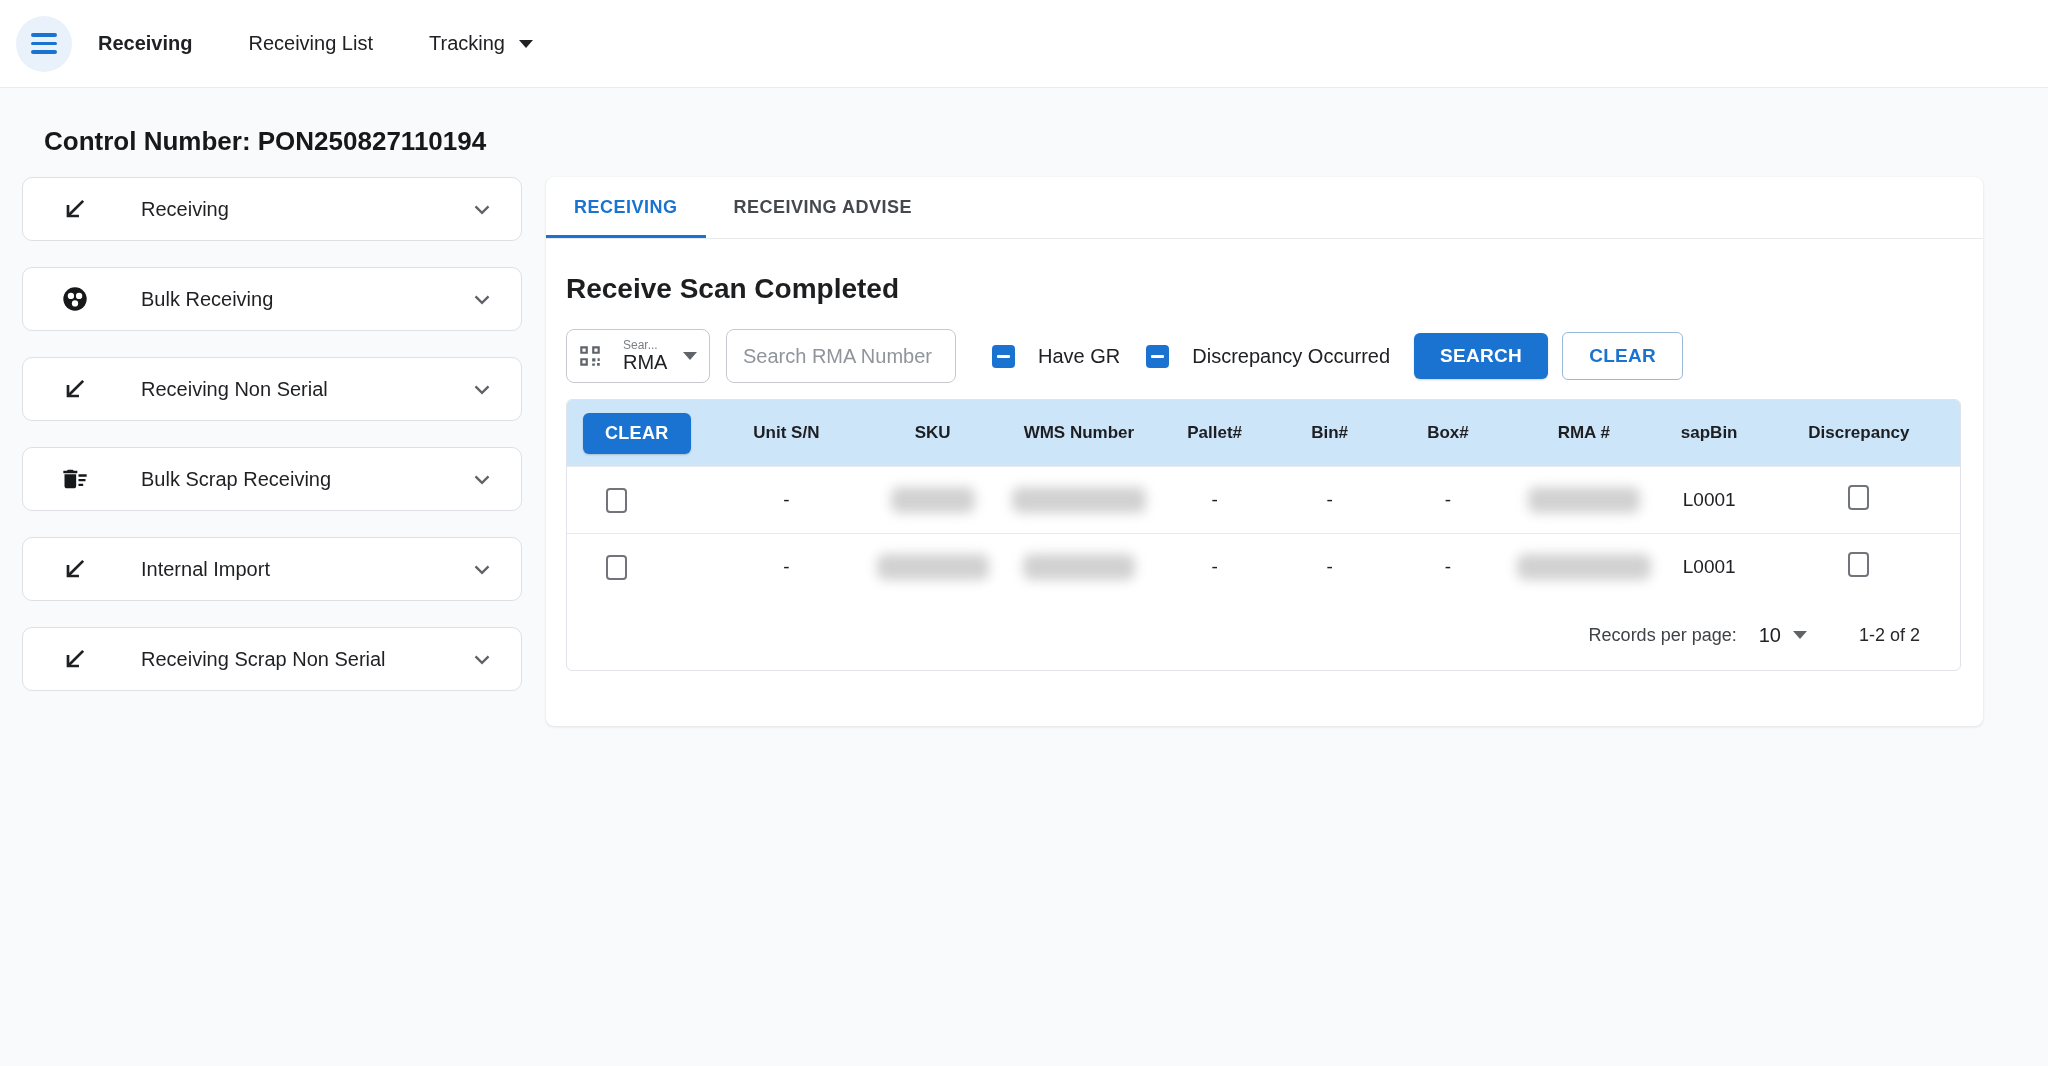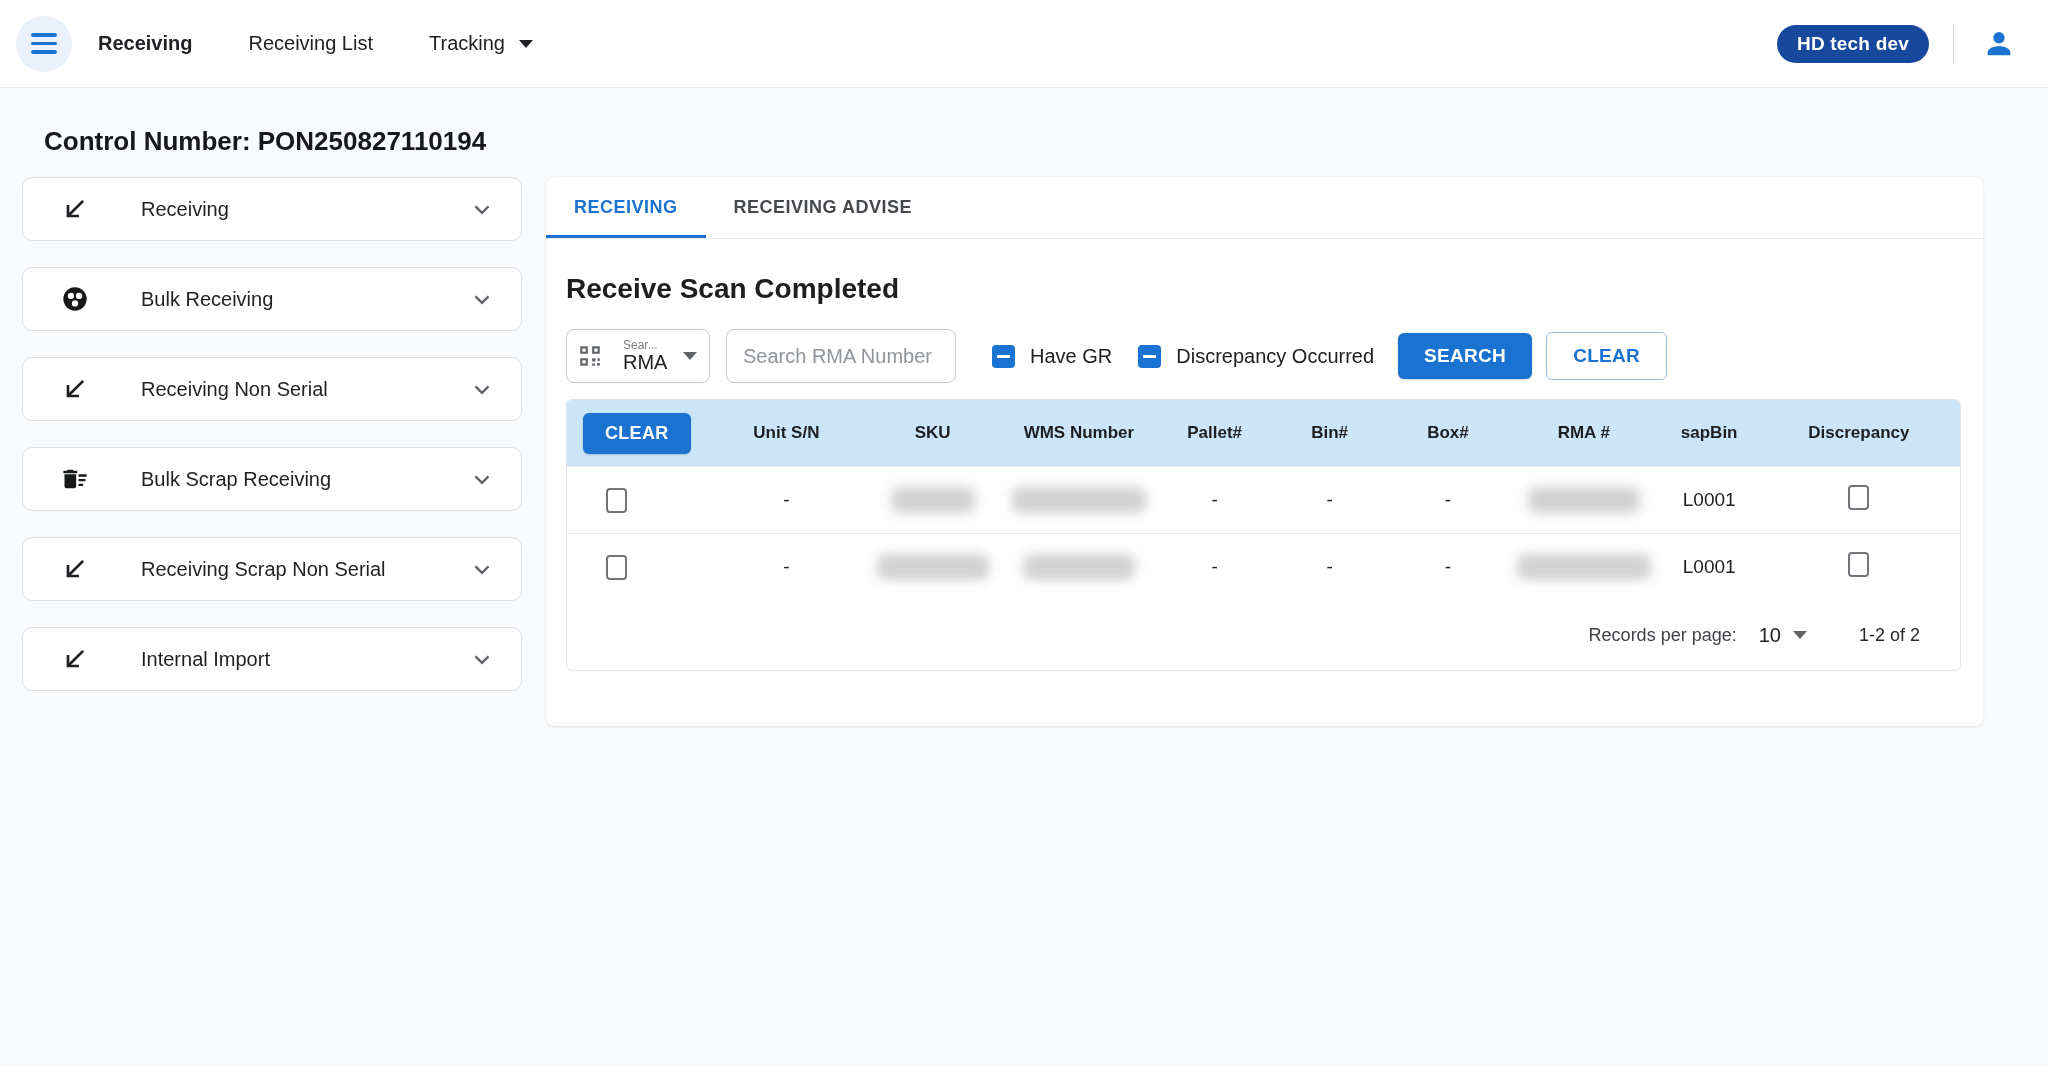--- a/index.html
+++ b/index.html
@@ -83,21 +83,21 @@
   }
   .select-texts { margin-left:8px; display:flex; flex-direction:column; line-height:1.05; }
   .select-label { font-size:12px; color:#7a7e83; }
   .select-value { font-size:20px; color:#202124; }
   .select-caret { margin-left:auto; width:0; height:0; border-left:7px solid transparent; border-right:7px solid transparent; border-top:8px solid #606367; }
   .search-input {
     width:230px; height:54px; border:1px solid #c6cacf; border-radius:8px;
     margin-left:16px; padding:0 16px; font-size:20px; font-family:inherit; color:#202124; outline:none; background:#fff;
   }
   .search-input::placeholder { color:#8f959b; }
-  .chk-group { display:flex; align-items:center; margin-left:36px; cursor:pointer; }
+  .chk-group { display:flex; align-items:center; margin-left:36px; cursor:pointer;gap:8px; }
   .chk-group + .chk-group { margin-left:26px; }
   .chk-ind {
     width:23px; height:23px; border-radius:4px; background:#1b73d1; position:relative; flex:0 0 auto;
   }
   .chk-ind::after {
     content:""; position:absolute; left:5px; right:5px; top:10px; height:3px; background:#ffffff; border-radius:1px;
   }
   .chk-label { font-size:20px; margin-left:15px; color:#202124; }
   .btn-search { margin-left:24px; padding:12px 26px; }
   .btn-clear-outline {
@@ -153,30 +153,20 @@
       </span>
   </button>
   <nav class="nav-links">
     <span class="nav-link active">Receiving</span>
     <span class="nav-link">Receiving List</span>
     <span class="nav-link">
       <span>Tracking</span>
       <span class="caret"></span>
     </span>
   </nav>
-  <div class="nav-right">
-    <span class="env-badge">HD tech dev</span>
-    <span class="nav-divider"></span>
-    <button class="person-btn">
-      <svg width="34" height="34" viewBox="0 0 24 24">
-        <circle cx="12" cy="7.6" r="4" fill="#1b73d1"></circle>
-        <path d="M12 13.6c-4.5 0-8 1.9-8 4.3V20h16v-2.1c0-2.4-3.5-4.3-8-4.3z" fill="#1b73d1"></path>
-      </svg>
-    </button>
-  </div>
 </header>
 
 <div class="page">
   <h1 class="control-number">Control Number: PON250827110194</h1>
 
   <div class="layout">
 
     <aside class="sidebar">
 
       <div class="acc-item">
@@ -240,36 +230,36 @@
         </span>
       </div>
 
       <div class="acc-item">
         <span class="acc-icon">
           <svg width="28" height="28" viewBox="0 0 24 24" fill="none" stroke="#1f2023" stroke-width="2.3">
               <path d="M19 5 6.6 17.4"></path>
               <path d="M6 8.6V18h9.4"></path>
             </svg>
         </span>
-        <span class="acc-label">Receiving Scrap Non Serial</span>
+        <span class="acc-label">Internal Import</span>
         <span class="acc-chevron">
           <svg width="26" height="26" viewBox="0 0 24 24" fill="none" stroke="#5f6368" stroke-width="2.2">
               <path d="M6 9.5 12 15.5 18 9.5"></path>
             </svg>
         </span>
       </div>
 
       <div class="acc-item">
         <span class="acc-icon">
           <svg width="28" height="28" viewBox="0 0 24 24" fill="none" stroke="#1f2023" stroke-width="2.3">
               <path d="M19 5 6.6 17.4"></path>
               <path d="M6 8.6V18h9.4"></path>
             </svg>
         </span>
-        <span class="acc-label">Internal Import</span>
+        <span class="acc-label">Receiving Scrap Non Serial</span>
         <span class="acc-chevron">
           <svg width="26" height="26" viewBox="0 0 24 24" fill="none" stroke="#5f6368" stroke-width="2.2">
               <path d="M6 9.5 12 15.5 18 9.5"></path>
             </svg>
         </span>
       </div>
     </aside>
 
     <section class="main-card">
       <div class="tabs">

